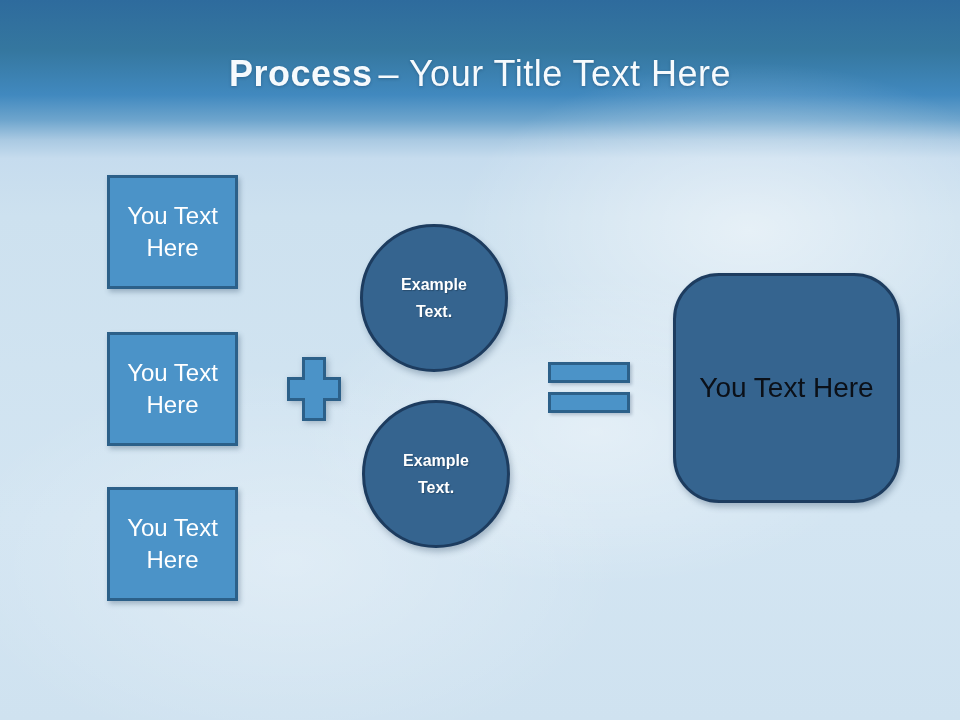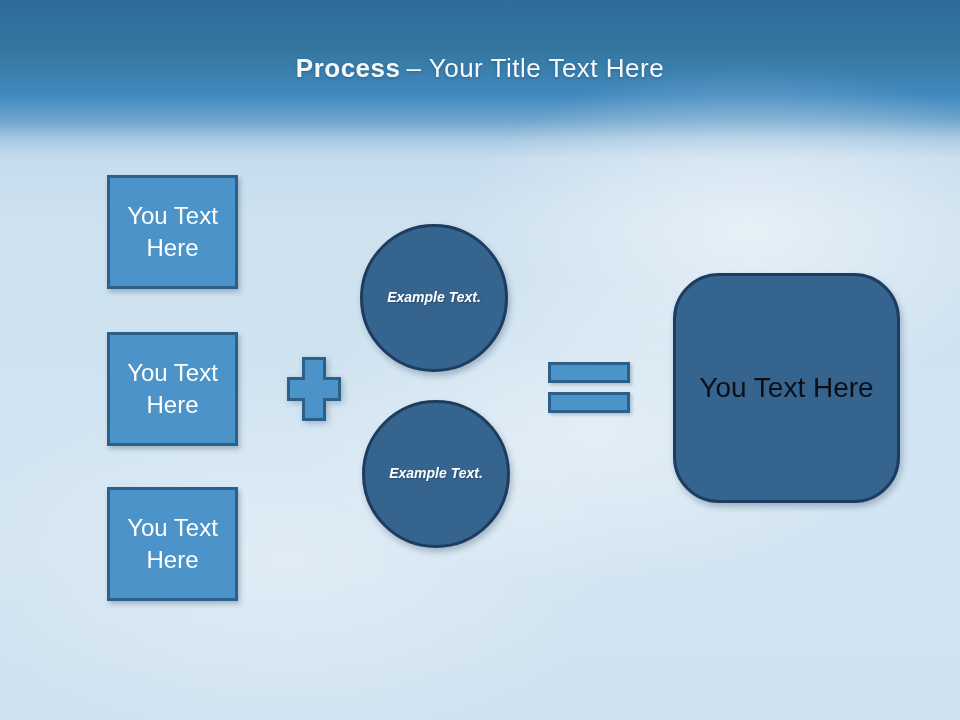--- a/index.html
+++ b/index.html
@@ -30,21 +30,21 @@
         #cfe2f0 100%);
   }
 
   .title {
     position: absolute;
     top: 53px;
     left: 0;
     width: 100%;
     margin: 0;
     text-align: center;
-    font-size: 26px;
+    font-size: 36px;
     font-weight: 400;
     color: var(--title-text, #f6fafd);
     text-shadow: 0 1px 3px rgba(20,50,80,0.35);
     letter-spacing: 0.5px;
   }
   .title .title-bold {
     font-weight: 700;
     margin-right: 6px;
   }
 
@@ -97,23 +97,22 @@
     align-items: center;
     justify-content: center;
     text-align: center;
   }
   .circle1 { left: 360px; top: 224px; }
   .circle2 { left: 362px; top: 400px; }
   .circle-label {
     display: block;
     width: 96px;
     color: var(--box-text, #ffffff);
-    font-size: 14px;
+    font-size: 16px;
     font-weight: 700;
-    font-style: italic;
     line-height: 1.7;
     text-shadow: 1px 1px 1px rgba(20,40,60,0.4);
   }
 
   .equals-icon {
     position: absolute;
     left: 548px;
     top: 362px;
     width: 82px;
   }

